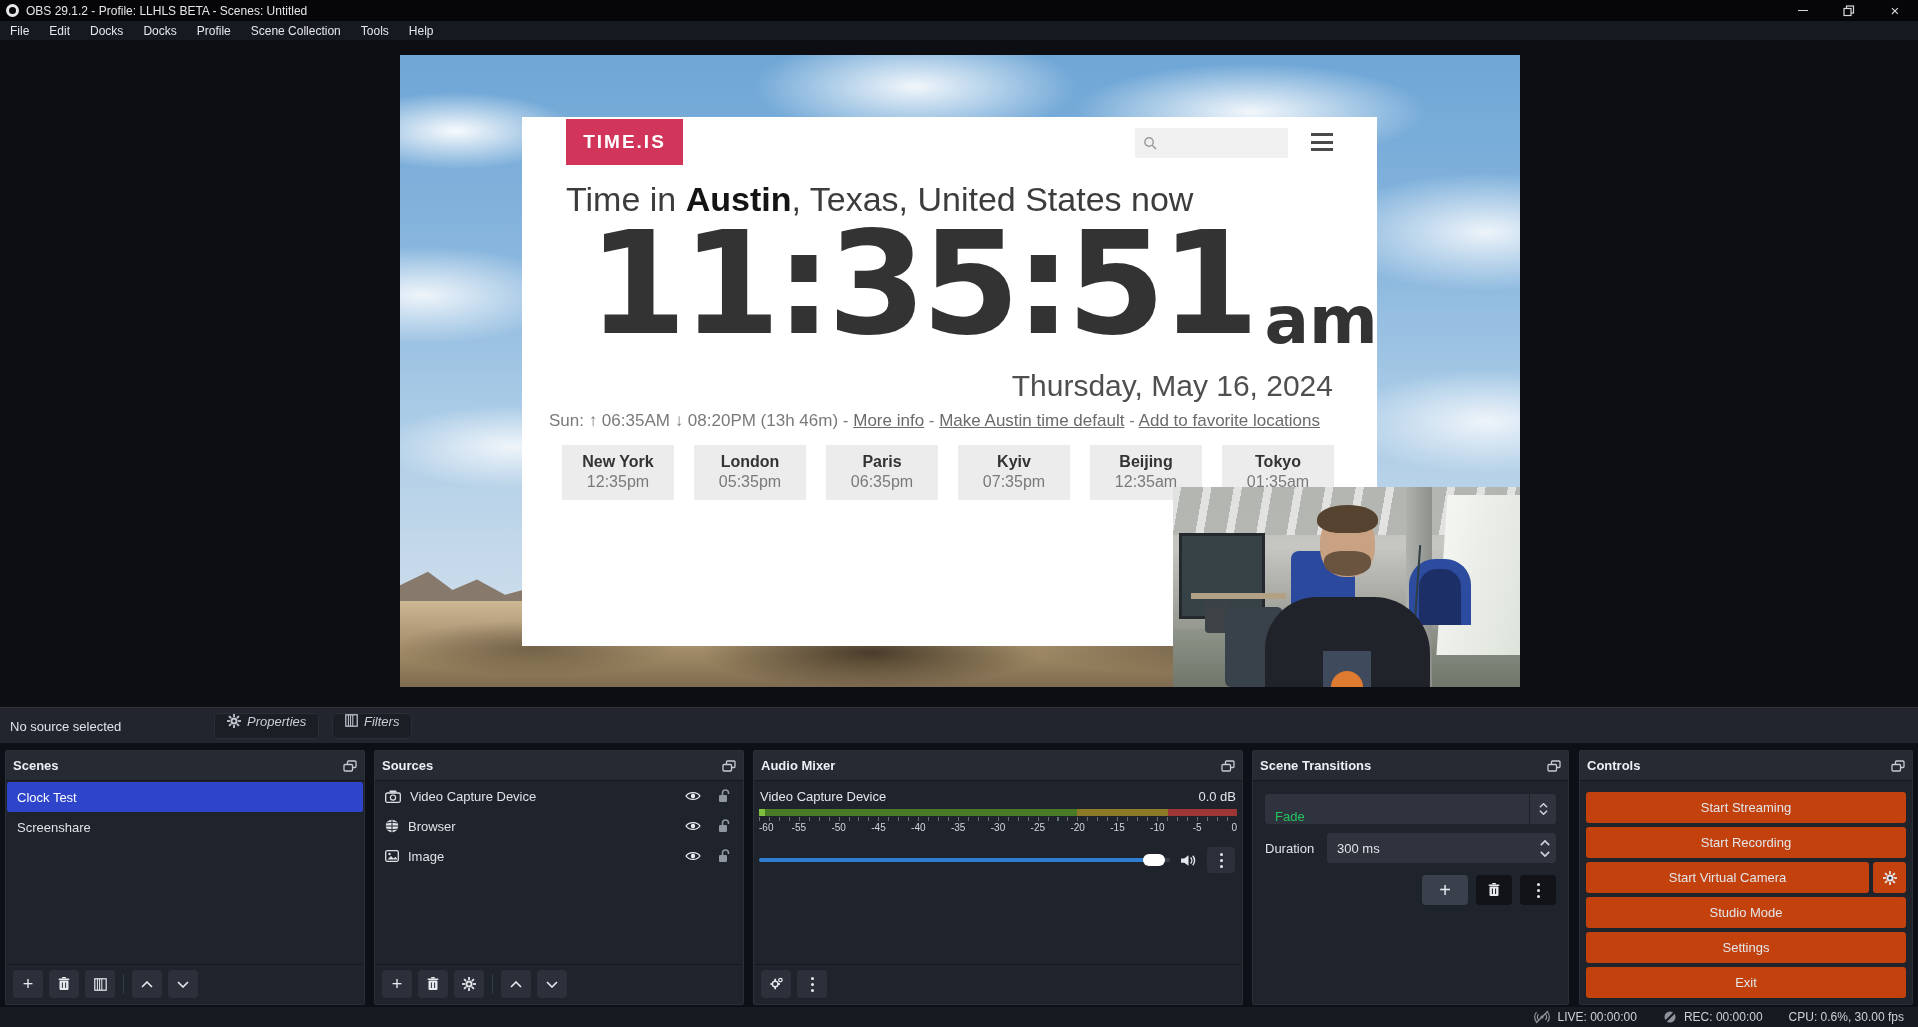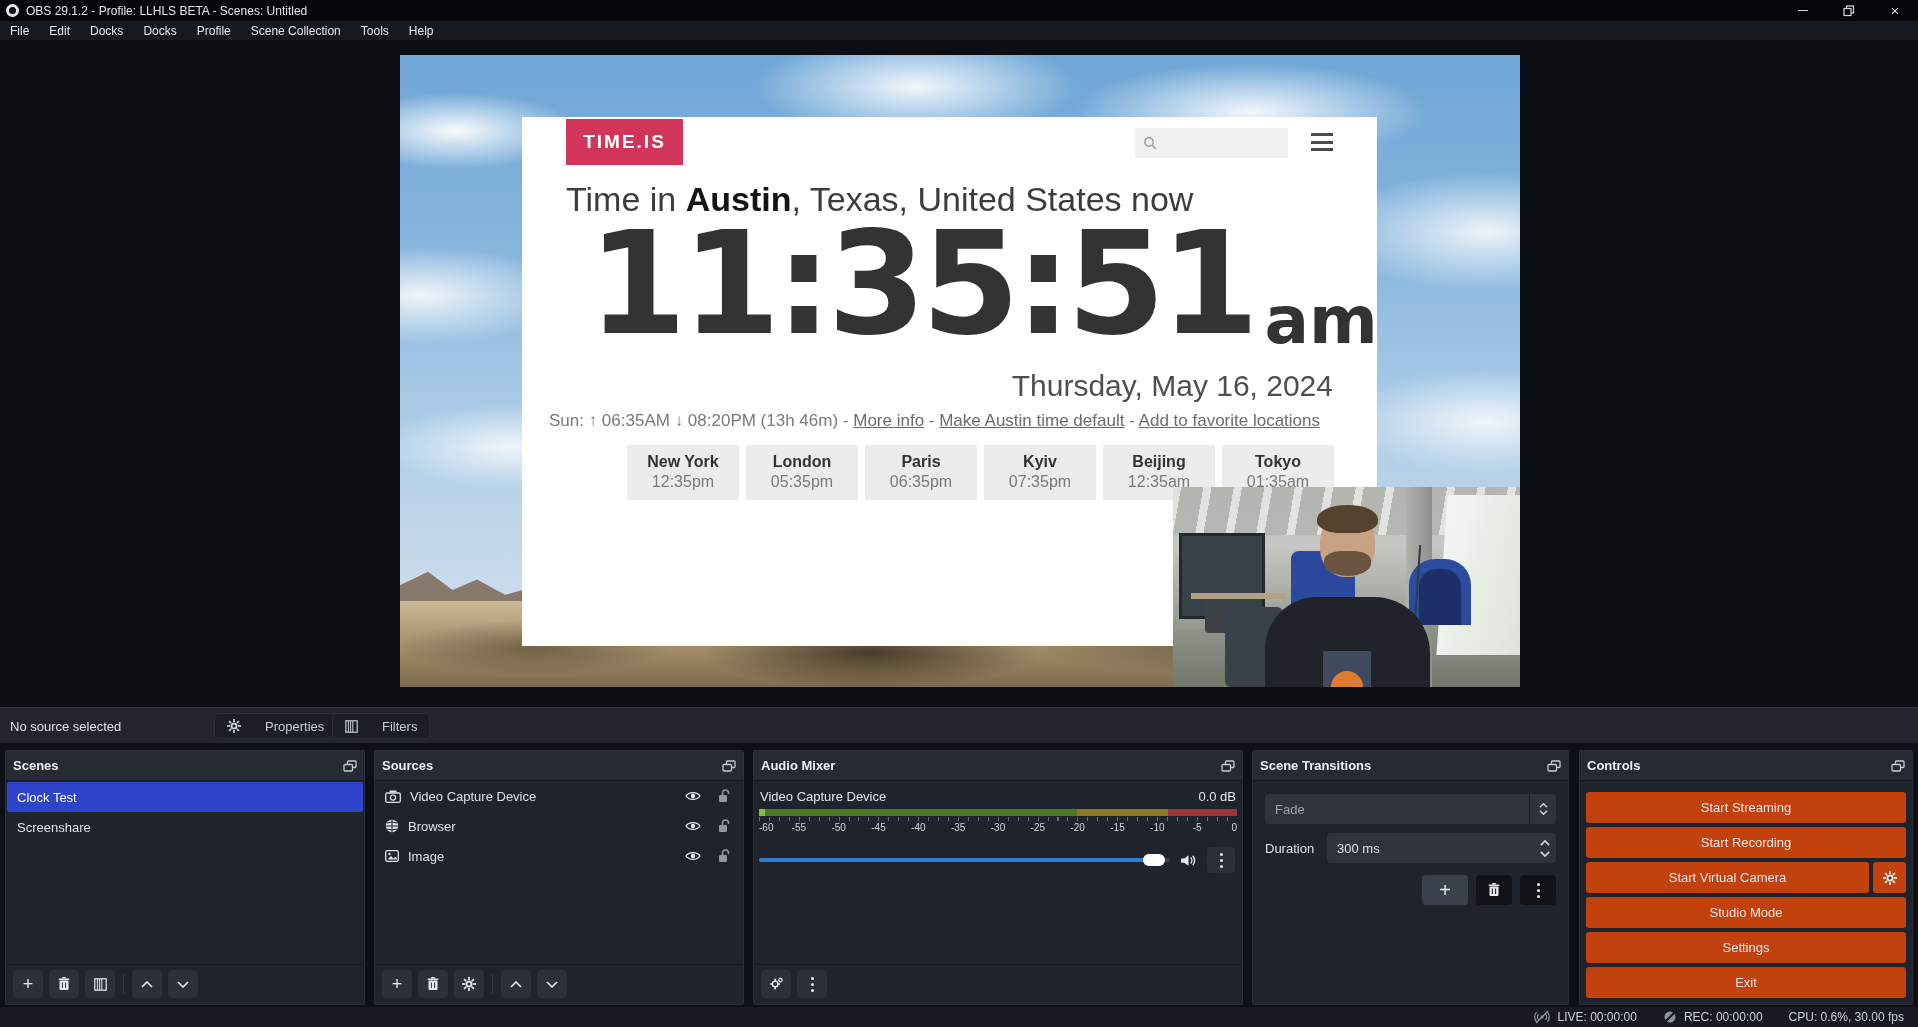--- a/index.html
+++ b/index.html
@@ -52,21 +52,21 @@
   .ti-burger i{display:block;height:3px;background:#4a4a4a;}
   .ti-heading{position:absolute;left:44px;top:63px;font-size:34px;color:#3c3c3c;white-space:nowrap;}
   .ti-heading b{font-weight:800;color:#141414;}
   .ti-clockrow{position:absolute;left:66px;top:96px;display:flex;align-items:flex-end;color:#333;
       font-family:"DejaVu Sans",sans-serif;}
   .ti-clock{font-size:142px;font-weight:bold;line-height:1;letter-spacing:-5px;}
   .ti-ampm{font-size:66px;font-weight:bold;line-height:1.05;margin-left:10px;}
   .ti-date{position:absolute;right:44px;top:252px;font-size:30px;color:#4f4f4f;}
   .ti-sun{position:absolute;left:0;right:30px;top:294px;text-align:center;font-size:17px;color:#7a7a7a;white-space:nowrap;}
   .ti-sun a{color:#6b6b6b;text-decoration:underline;}
-  .ti-world{position:absolute;right:43px;top:328px;display:flex;gap:7px;}
+  .ti-world{position:absolute;right:43px;top:328px;display:flex;gap:20px;}
   .ti-box{width:112px;background:#ececec;text-align:center;padding:8px 0 9px 0;}
   .ti-city{font-size:16px;font-weight:bold;color:#333;}
   .ti-time{font-size:16px;color:#7a7a7a;margin-top:2px;}
 
   
   .webcam{position:absolute;right:0;bottom:0;width:347px;height:200px;overflow:hidden;
       background:linear-gradient(180deg,#b9bcb8 0%,#c6c6c2 30%,#a8aaa3 55%,#8f948a 75%,#7e8377 100%);}
   .wc-ceiling{position:absolute;left:0;top:0;width:100%;height:48px;
       background:repeating-linear-gradient(100deg,#e8e9e6 0 8px,#b2b5af 8px 30px);opacity:.85;}
   .wc-floor{position:absolute;left:0;bottom:0;width:100%;height:58px;background:linear-gradient(180deg,#8f948a,#71766b);}
@@ -85,21 +85,21 @@
   .wc-shirt{position:absolute;left:150px;bottom:-6px;width:48px;height:42px;background:#3f4b5c;}
   .wc-ball{position:absolute;left:158px;bottom:-16px;width:32px;height:32px;background:#df7b30;border-radius:50%;}
   .wc-head{position:absolute;left:147px;top:26px;width:55px;height:64px;background:#c9a183;border-radius:45%;}
   .wc-hair{position:absolute;left:144px;top:18px;width:61px;height:28px;background:#55422f;border-radius:50% 50% 40% 40%;}
   .wc-beard{position:absolute;left:151px;top:64px;width:47px;height:25px;background:#6a5440;border-radius:38% 38% 50% 50%;}
 
   
   .ctxbar{position:absolute;left:0;top:707px;width:100%;height:36px;background:#22252d;border-top:1px solid #30343d;box-sizing:border-box;}
   .ctx-status{position:absolute;left:10px;top:0;height:36px;display:flex;align-items:center;font-size:13px;color:#dfe3e8;}
   .ctxbtn{position:absolute;top:5px;height:26px;background:#1b1e25;border:1px solid #2a2e37;border-radius:4px;
-      display:flex;align-items:center;gap:24px;padding:0 12px;color:#c9ced6;font-size:13px;box-sizing:border-box;}
+      display:flex;align-items:flex-start;gap:6px;padding:0 12px;color:#c9ced6;font-size:13px;box-sizing:border-box;font-style:italic;}
   .ctxbtn.props{left:214px;} .ctxbtn.filt{left:332px;}
 
   
   .docks{position:absolute;left:0;top:750px;width:100%;height:257px;background:#0d1016;}
   .panel{position:absolute;top:0;height:255px;background:#1f232b;border:1px solid #2b2f38;border-radius:2px;box-sizing:border-box;}
   .panel-head{height:29px;background:#262a33;display:flex;align-items:center;padding:0 7px;
       font-size:13px;font-weight:bold;color:#eef0f4;border-bottom:1px solid #15181e;}
   .panel-head .popout{margin-left:auto;display:flex;}
   .panel-toolbar{position:absolute;left:1px;right:1px;bottom:1px;height:39px;border-top:1px solid #161a20;
       display:flex;align-items:center;gap:6px;padding:0 6px;box-sizing:border-box;}
@@ -137,22 +137,22 @@
   .vol-row{display:flex;align-items:center;gap:10px;margin-top:12px;padding-right:2px;}
   .vol-track{flex:1;height:4px;background:#3a3f47;border-radius:2px;position:relative;}
   .vol-fill{position:relative;height:4px;background:#2e7dd1;border-radius:2px;width:96%;}
   .vol-handle{position:absolute;right:-11px;top:-4px;width:22px;height:12px;background:#fff;border-radius:6px;}
   .btn-sq{width:28px;height:26px;background:#2b303a;border-radius:4px;display:flex;align-items:center;justify-content:center;}
   .vdots{display:flex;flex-direction:column;align-items:center;}
   .vdots i{display:block;width:3px;height:3px;border-radius:50%;background:#e6e9ee;margin:1.5px 0;}
 
   
   .tr-content{padding:13px 12px;}
-  .combo{height:30px;background:#2e333d;border-radius:3px;position:relative;display:flex;align-items:center;
-      padding-left:10px;font-size:13px;color:#a3a3a3;}
+  .combo{height:30px;background:#2e333d;border-radius:3px;position:relative;display:flex;align-items:flex-end;
+      padding-left:10px;font-size:13px;color:#22c55e;}
   .combo .spin{position:absolute;right:0;top:0;bottom:0;width:26px;border-left:1px solid #1d2027;
       display:flex;flex-direction:column;align-items:center;justify-content:center;gap:2px;}
   .dur-row{display:flex;align-items:center;margin-top:9px;gap:8px;}
   .dur-label{font-size:13px;color:#dfe3e8;width:54px;}
   .spinbox{flex:1;height:30px;background:#2e333d;border-radius:3px;position:relative;display:flex;align-items:center;
       padding-left:10px;font-size:13px;color:#dfe3e8;}
   .spinbox .spin{position:absolute;right:6px;top:0;bottom:0;display:flex;flex-direction:column;justify-content:center;gap:5px;}
   .tr-btns{display:flex;justify-content:flex-end;gap:8px;margin-top:12px;}
   .trbtn{height:30px;border-radius:4px;display:flex;align-items:center;justify-content:center;color:#e6e9ee;}
   .trbtn.add{width:46px;background:#3a404c;font-size:20px;}

